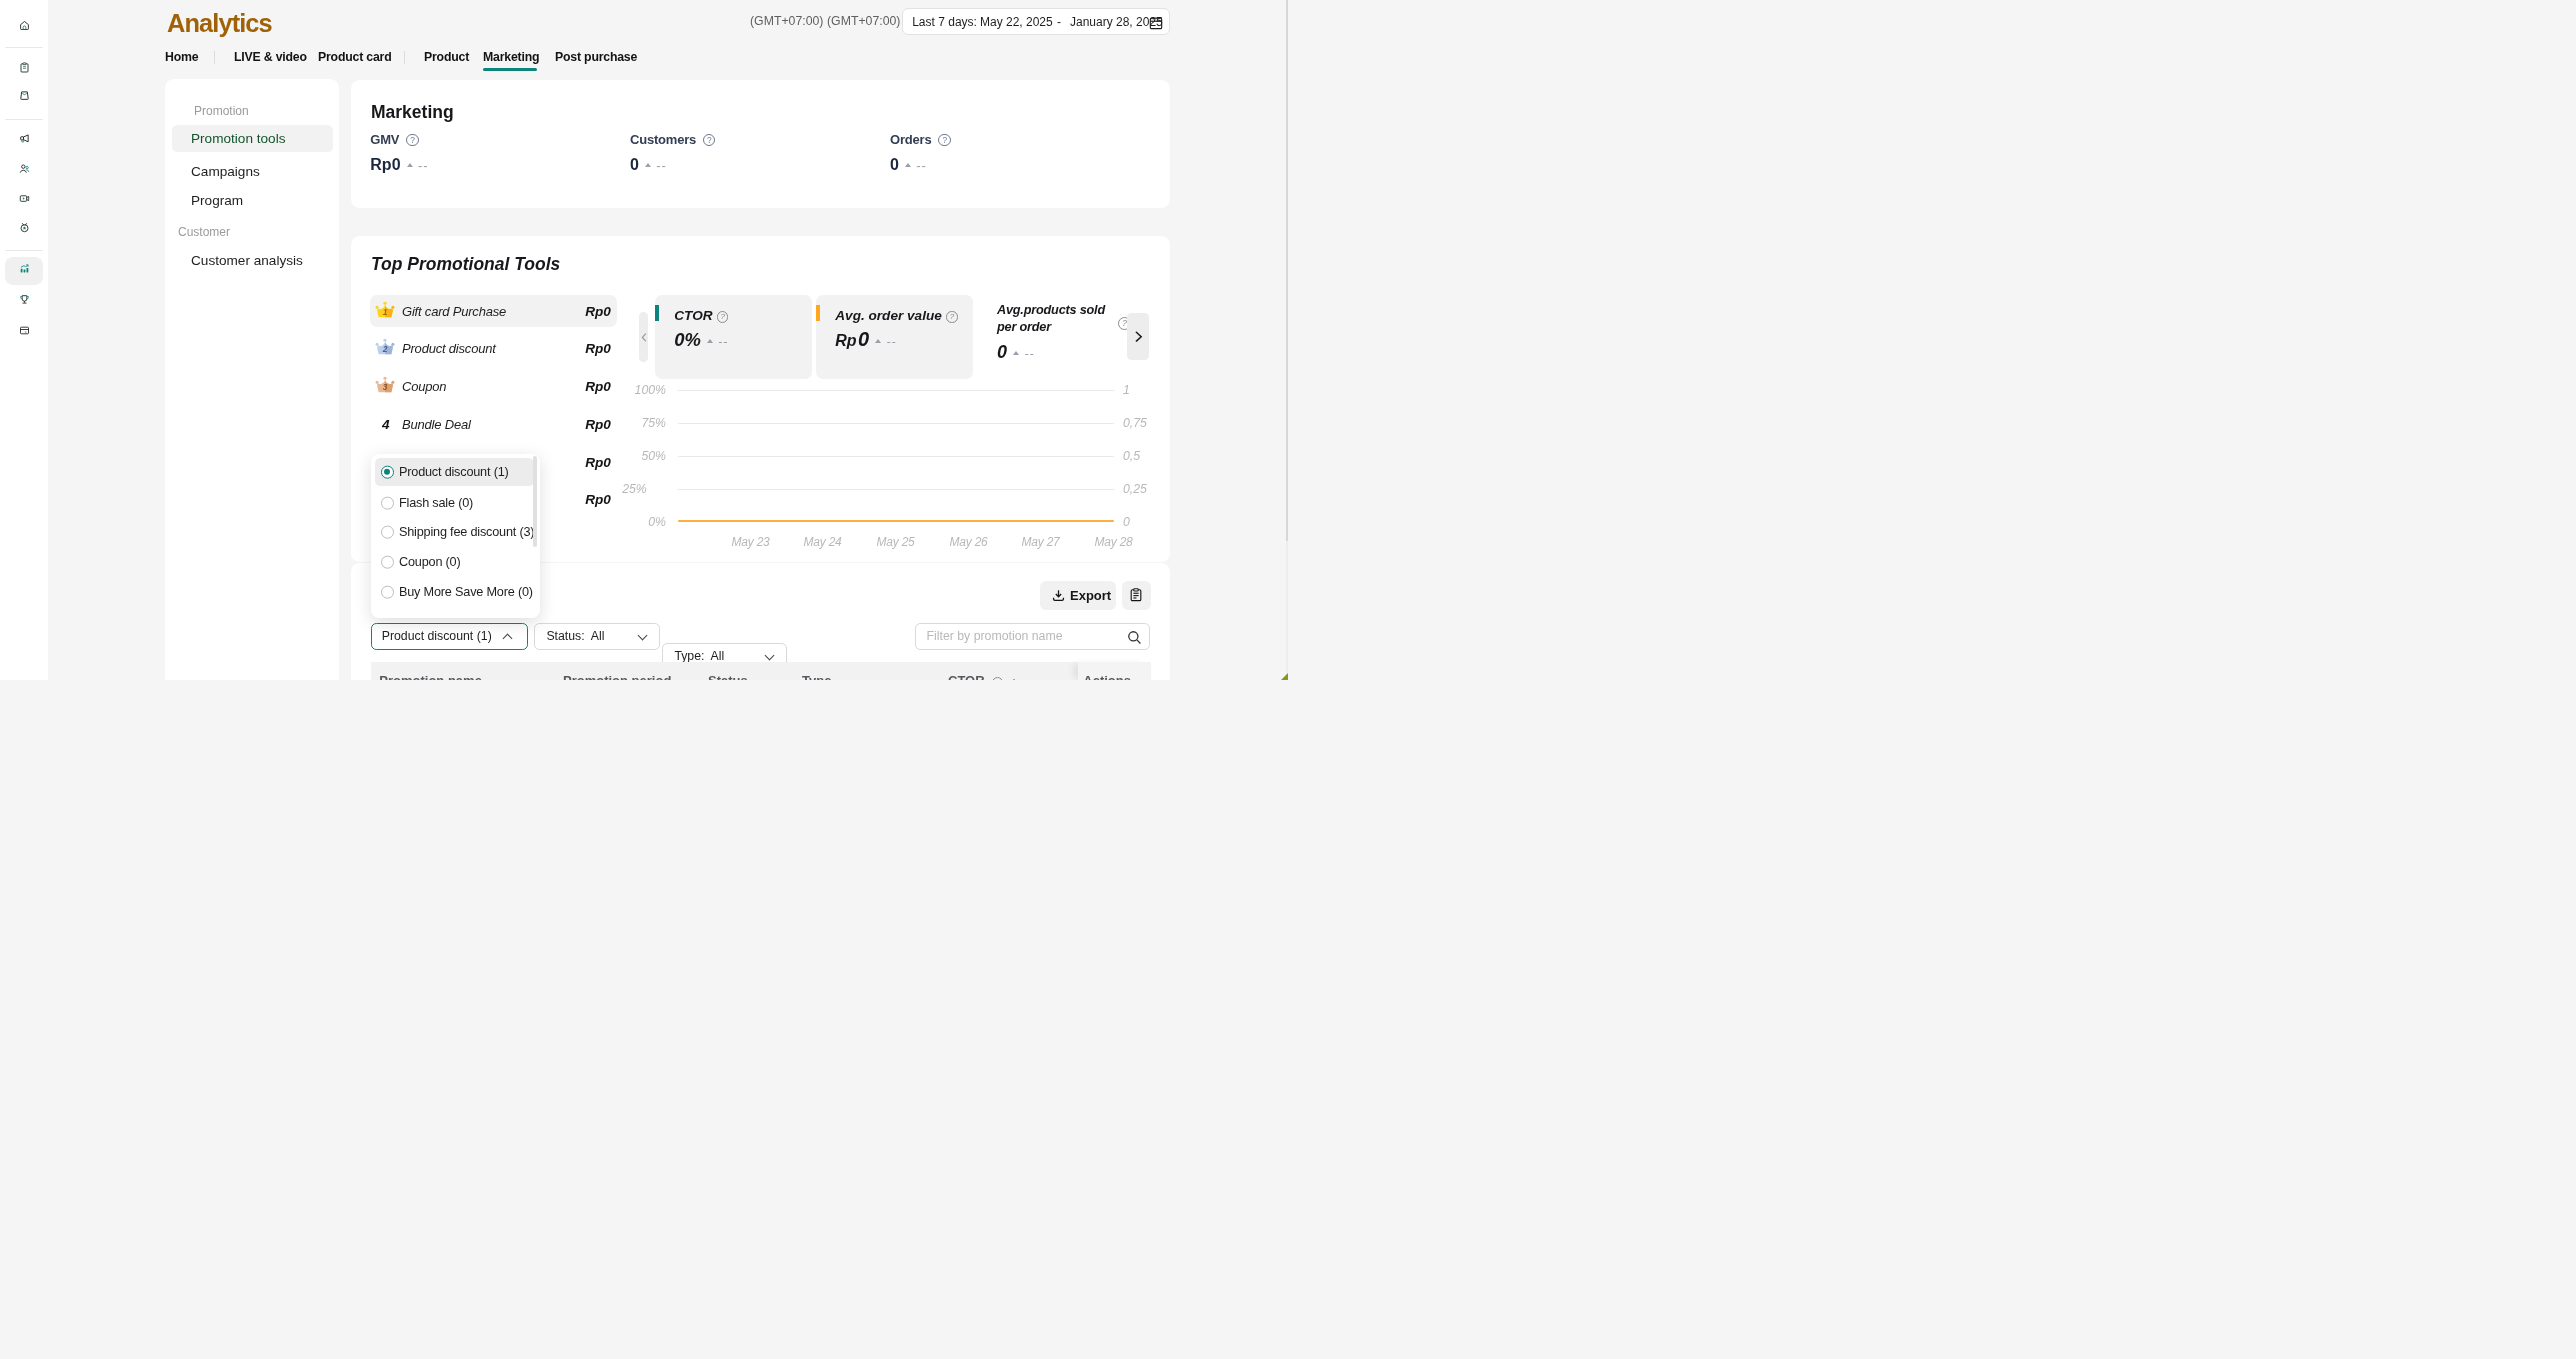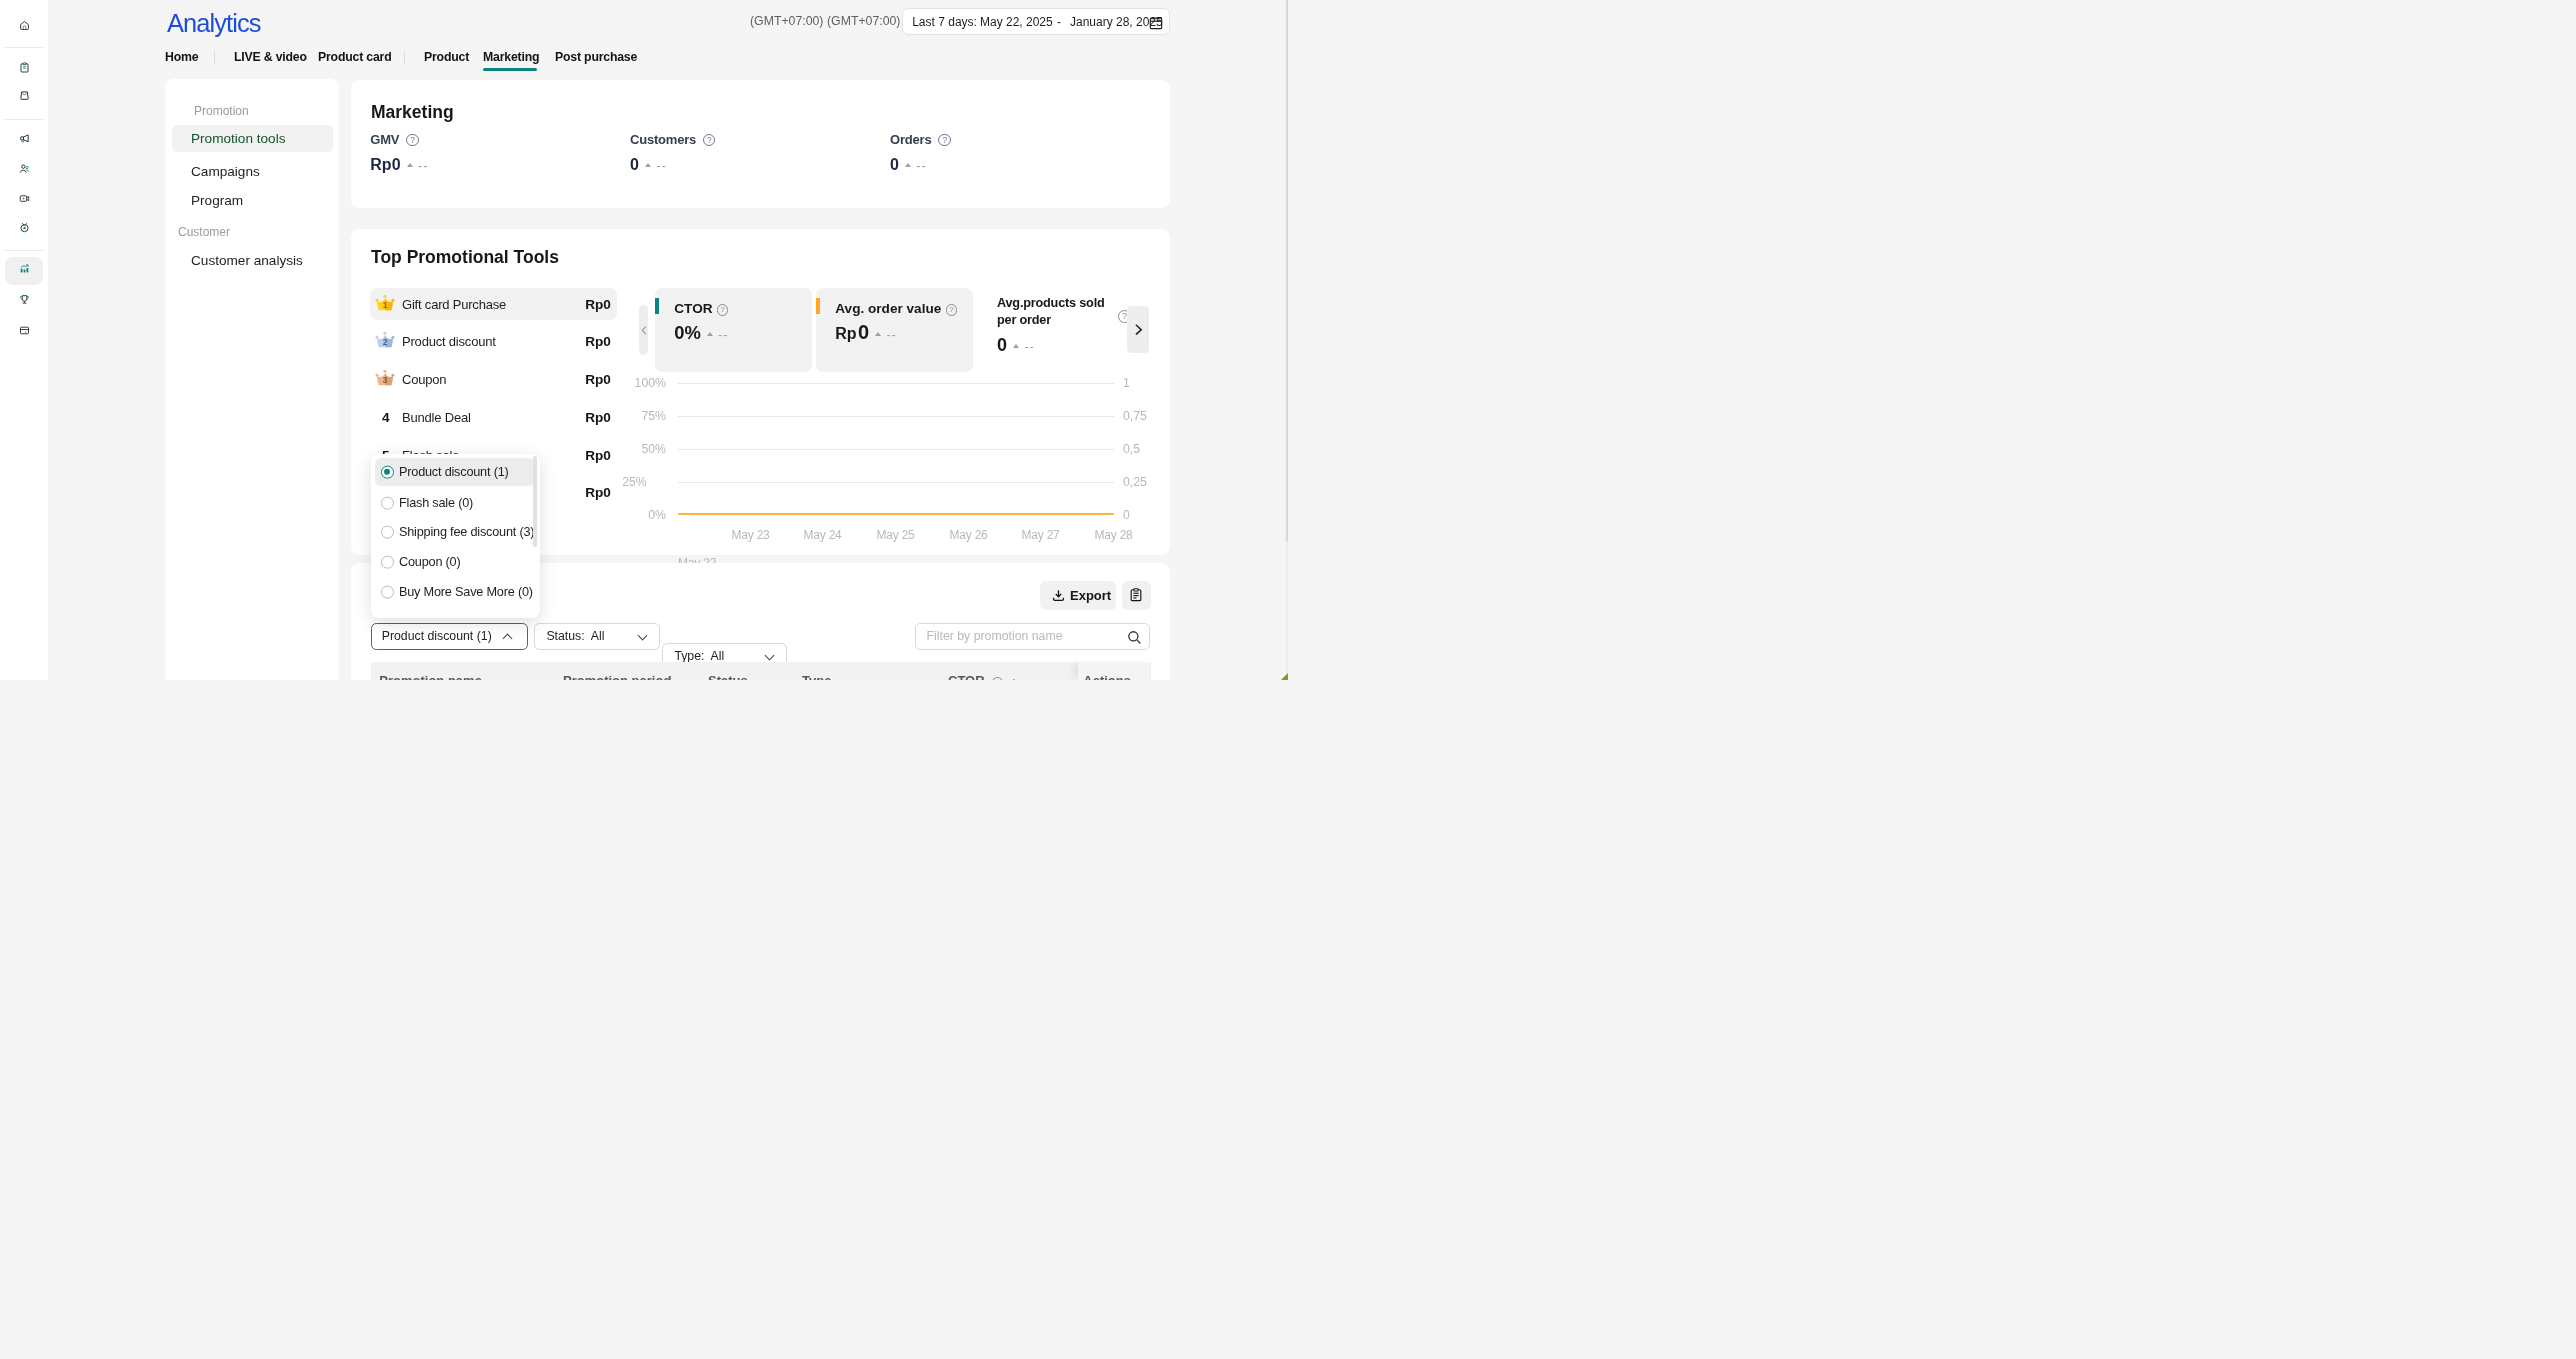--- a/index.html
+++ b/index.html
@@ -6,42 +6,42 @@
 html,body { width:1288px; height:680px; overflow:hidden; }
 body { font-family:"Liberation Sans", sans-serif; background:#f5f5f5; position:relative; color:#161616; }
 .abs { position:absolute; }
 .card { position:absolute; background:#fff; border-radius:8.8px; }
 
 #sidebar { position:absolute; left:0; top:0; width:48px; height:680px; background:#fff; }
 .sep { position:absolute; left:5.3px; width:38px; height:0.9px; background:#e8e8e8; }
 .icon { position:absolute; left:18.6px; width:11px; height:11px; }
 #selbg { position:absolute; left:5.3px; top:257px; width:38px; height:28px; background:#f0f0f0; border-radius:8px; }
 
-#title { position:absolute; left:167px; top:9.2px; font-size:25.4px; font-weight:400; letter-spacing:-0.9px; color:#1d4ed8; }
+#title { position:absolute; left:167px; top:9.2px; font-size:25.4px; font-weight:700; letter-spacing:-0.9px; color:#a16207; }
 .gmt { position:absolute; top:13.6px; font-size:12.3px; color:#5f5f5f; }
 #datebox { position:absolute; left:902px; top:8.3px; width:268px; height:27px; background:#fff; border:0.9px solid #e2e2e2; border-radius:6.1px; font-size:12px; color:#1f1f1f; line-height:26px; }
 
 .tab { position:absolute; top:50px; font-size:12.3px; font-weight:700; letter-spacing:-0.2px; color:#141414; }
 .tdiv { position:absolute; top:51px; width:0.9px; height:13px; background:#dcdcdc; }
 #underline { position:absolute; left:483px; top:68px; width:54px; height:2.6px; background:#0c847c; border-radius:1.8px; }
 
 #panel { position:absolute; left:165px; top:79px; width:174px; height:601px; background:#fff; border-radius:8.8px 8.8px 0 0; }
 .plabel { position:absolute; left:13px; font-size:12px; color:#9b9b9b; }
 .pitem { position:absolute; left:26px; font-size:13.6px; color:#1f1f1f; }
 #pactive { position:absolute; left:6.6px; top:46px; width:161px; height:27px; background:#f2f2f2; border-radius:5.3px; }
 
 #ov { left:351px; top:80px; width:819px; height:128px; }
 .ctitle { position:absolute; left:20px; top:21.5px; font-size:17.5px; font-weight:700; color:#18181c; }
 .mlabel { position:absolute; top:52px; font-size:13px; font-weight:700; letter-spacing:-0.2px; color:#323e52; }
 .qm { display:inline-block; width:12.3px; height:12.3px; border:1.1px solid #6e7890; border-radius:50%; font-size:8.3px; line-height:10.5px; text-align:center; color:#6e7890; font-weight:400; vertical-align:0.9px; margin-left:7px; }
 .mval { position:absolute; top:76px; font-size:16px; font-weight:700; color:#1c2740; }
 .tri { display:inline-block; width:0; height:0; border-left:3.5px solid transparent; border-right:3.5px solid transparent; border-bottom:4.8px solid #99a0ab; vertical-align:2.6px; margin-left:6.1px; }
 .dash { font-size:13px; font-weight:400; color:#99a0ab; margin-left:5.3px; letter-spacing:0.9px; }
 
-#tools { left:351px; top:229px; width:819px; height:326px; }
+#tools { left:351px; top:236px; width:819px; height:326px;font-style:italic; }
 .trow { position:absolute; left:19px; width:247px; height:38px; }
 .trowbg { position:absolute; left:19px; top:59px; width:247px; height:32px; background:#f2f2f2; border-radius:7px; }
 .tname { position:absolute; left:32px; top:50%; transform:translateY(-50%); font-size:13px; letter-spacing:-0.2px; color:#1f1f1f; }
 .trp { position:absolute; right:6.1px; top:50%; transform:translateY(-50%); font-size:13.6px; font-weight:700; color:#141414; }
 .trank { position:absolute; left:11.4px; width:8.8px; text-align:center; top:50%; transform:translateY(-50%); font-size:13.6px; font-weight:700; color:#141414; }
 .crown { position:absolute; left:5.3px; top:50%; transform:translateY(-50%); width:20px; height:20px; }
 
 .mcard { position:absolute; top:59px; width:157px; height:84px; background:#f2f2f2; border-radius:7px; }
 .mbar { position:absolute; left:0; top:10px; width:4px; height:16px; }
 .mctitle { position:absolute; left:19.3px; top:13px; font-size:13.6px; font-weight:700; color:#18181c; }

